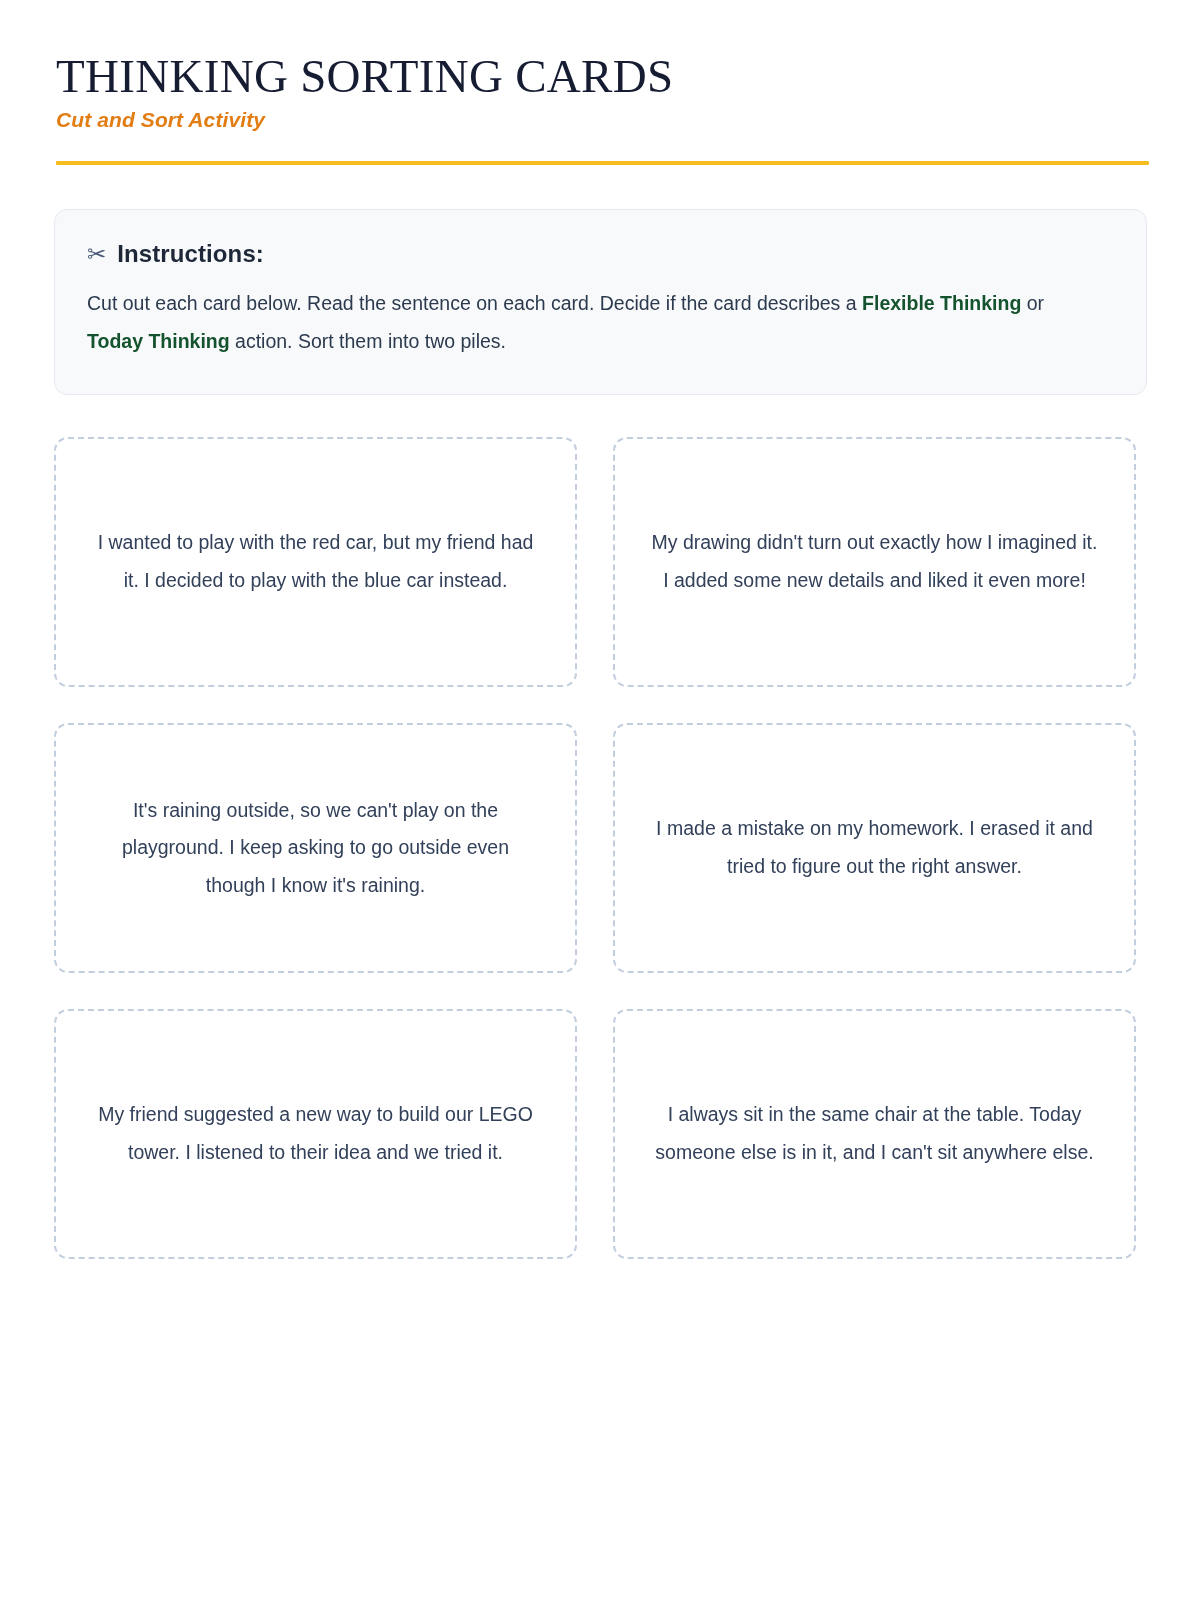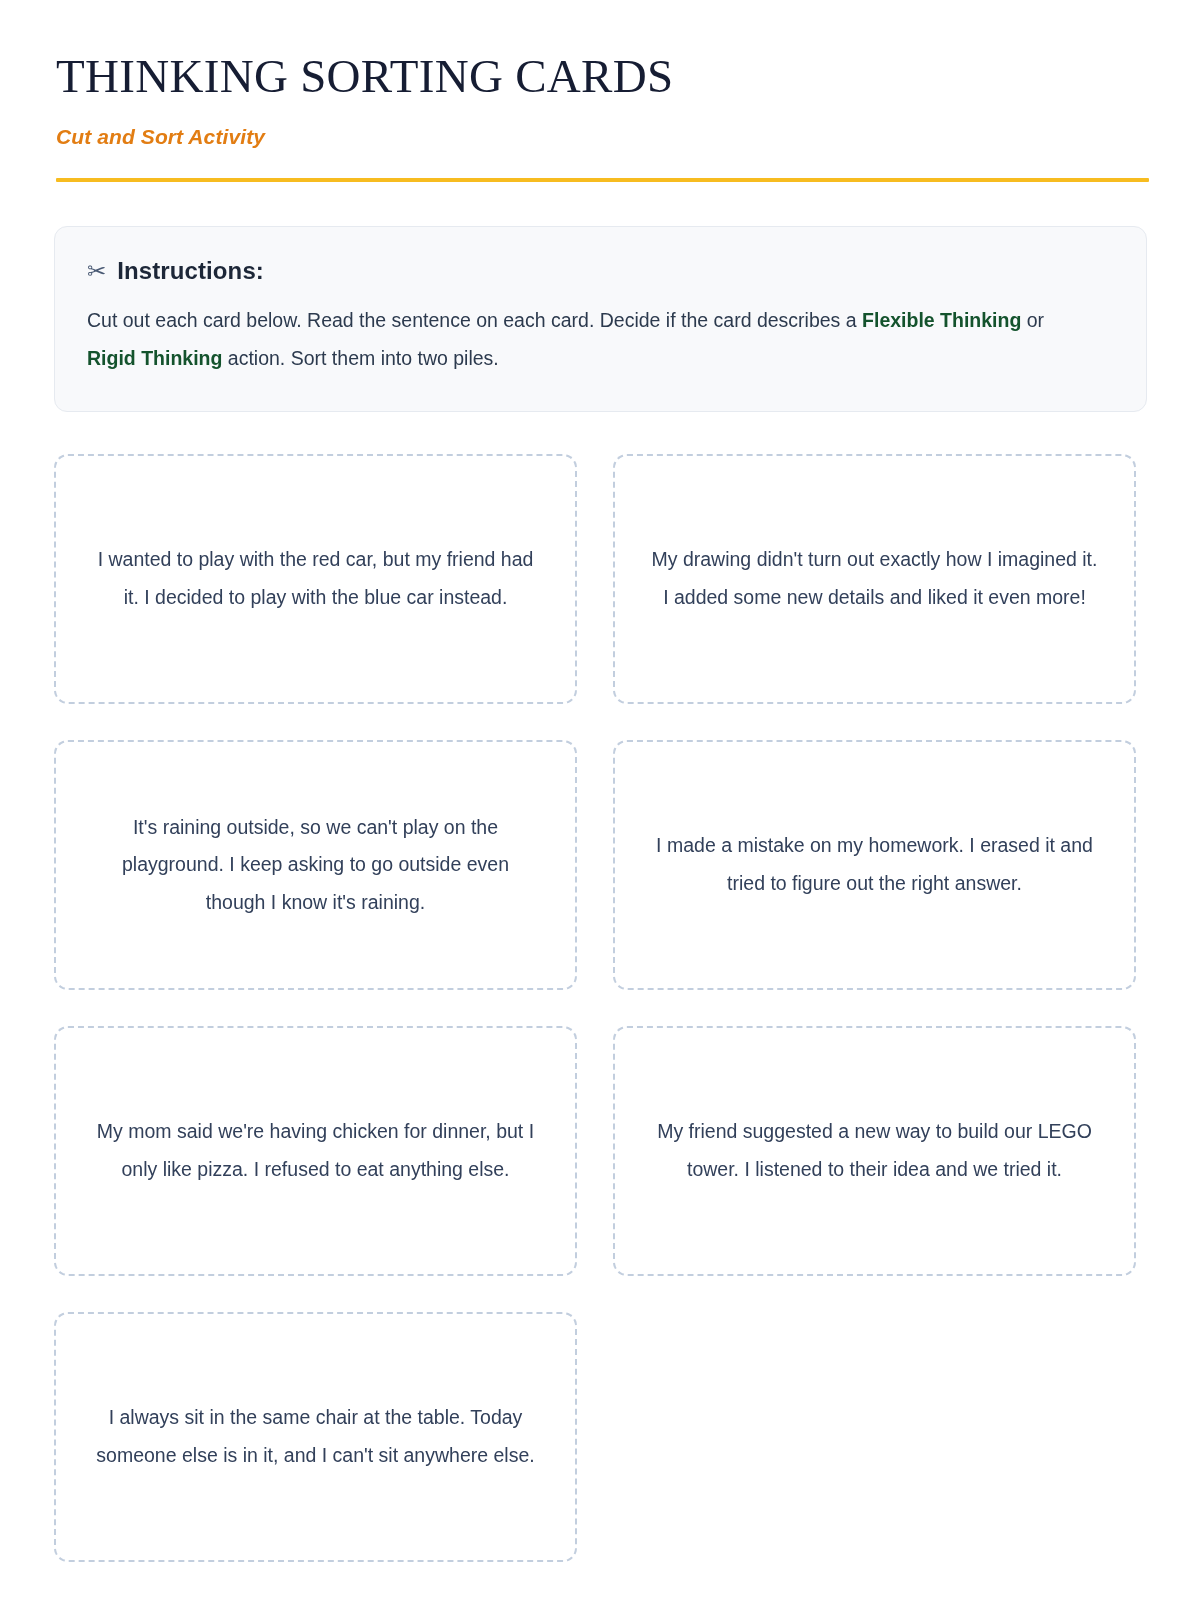--- a/index.html
+++ b/index.html
@@ -30,21 +30,21 @@
     font-family: "Liberation Serif", serif;
     font-size: 47px;
     line-height: 1.06;
     font-weight: 400;
     letter-spacing: 0.3px;
     color: #161d33;
     white-space: nowrap;
   }
 
   .worksheet-subtitle {
-    margin-top: 23px;
+    margin-top: 6px;
     font-family: "Liberation Sans", sans-serif;
     font-size: 21px;
     font-weight: bold;
     font-style: italic;
     color: #e27d13;
     letter-spacing: 0.1px;
   }
 
   .title-rule {
     margin-top: 29px;
@@ -133,41 +133,38 @@
     <div class="worksheet-subtitle">Cut and Sort Activity</div>
     <div class="title-rule"></div>
   </div>
 
   <div class="instructions-box">
     <div class="instructions-head">
       <span class="scissors-icon">✂</span>
       <span class="instructions-title">Instructions:</span>
     </div>
     <p class="instructions-body">
-      <span>Cut out each card below. Read the sentence on each card. Decide if the card describes a </span><b>Flexible Thinking</b><span> or </span><b>Rigid Thinking</b><span> action. Sort them into two piles.</span>
+      <span>Cut out each card below. Read the sentence on each card. Decide if the card describes a </span><b>Flexible Thinking</b><span> or </span><b>Today Thinking</b><span> action. Sort them into two piles.</span>
     </p>
   </div>
 
   <div class="cards-grid">
     <div class="sort-card">
       <div class="sort-card-text">I wanted to play with the red car, but my friend had it. I decided to play with the blue car instead.</div>
     </div>
     <div class="sort-card">
       <div class="sort-card-text">My drawing didn't turn out exactly how I imagined it. I added some new details and liked it even more!</div>
     </div>
     <div class="sort-card">
       <div class="sort-card-text">It's raining outside, so we can't play on the playground. I keep asking to go outside even though I know it's raining.</div>
     </div>
     <div class="sort-card">
       <div class="sort-card-text">I made a mistake on my homework. I erased it and tried to figure out the right answer.</div>
     </div>
     <div class="sort-card">
-      <div class="sort-card-text">My mom said we're having chicken for dinner, but I only like pizza. I refused to eat anything else.</div>
-    </div>
-    <div class="sort-card">
       <div class="sort-card-text">My friend suggested a new way to build our LEGO tower. I listened to their idea and we tried it.</div>
     </div>
     <div class="sort-card">
       <div class="sort-card-text">I always sit in the same chair at the table. Today someone else is in it, and I can't sit anywhere else.</div>
     </div>
   </div>
 
 </div>
 
 </body></html>

